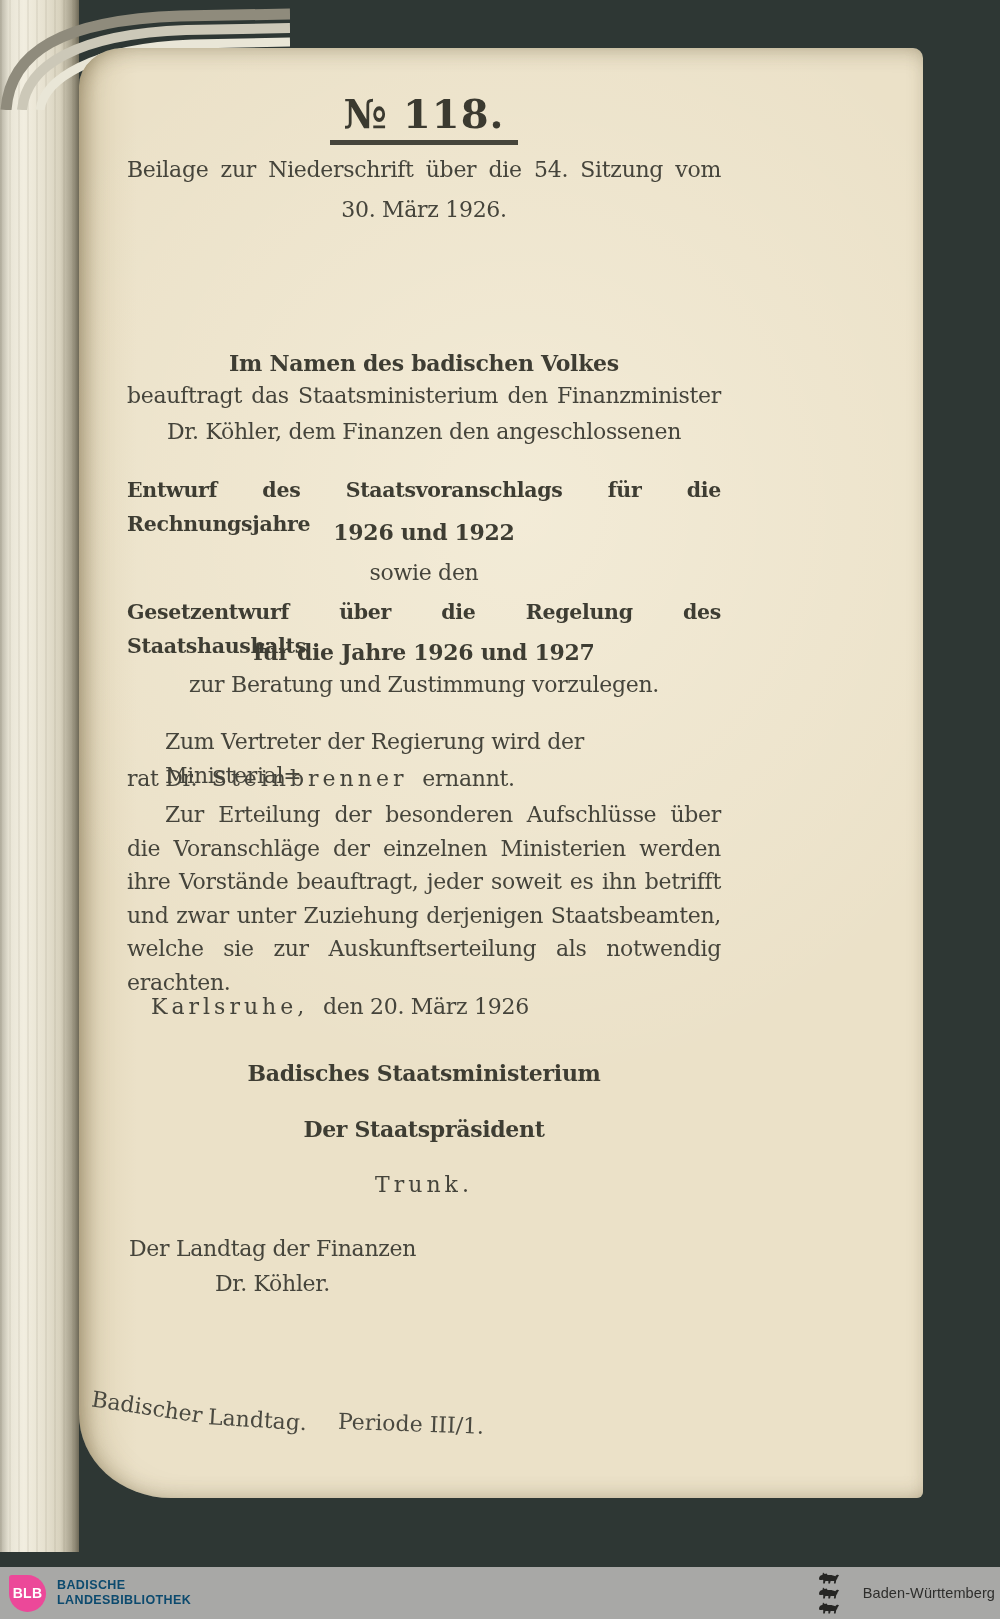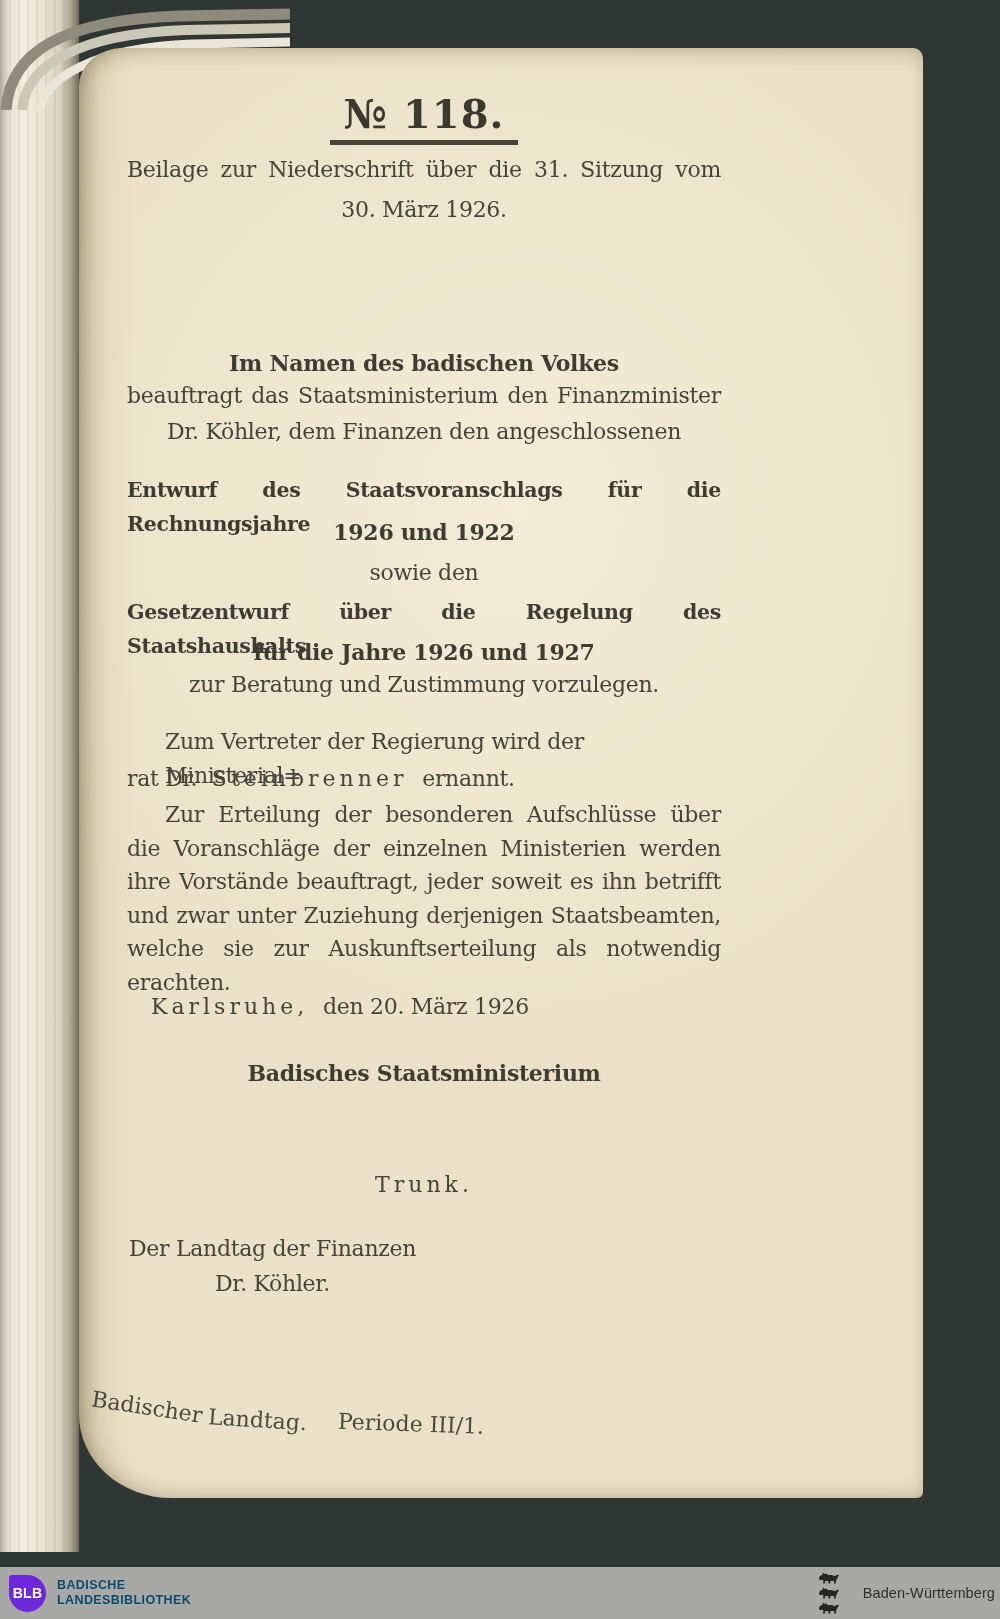--- a/index.html
+++ b/index.html
@@ -65,21 +65,21 @@
 
   
   .bottom-bar{
     position:absolute;left:0;top:1567px;width:1000px;height:52px;
     background:#a8a8a6;
     display:flex;align-items:center;justify-content:space-between;
     font-family:"Liberation Sans", sans-serif;
   }
   .blb-group{display:flex;align-items:center;gap:11px;margin-left:9px;}
   .blb-logo{
-    width:37px;height:37px;background:#6d28d9;
+    width:37px;height:37px;background:#ec4899;
     border-radius:3px 52% 52% 52%;
     display:flex;align-items:center;justify-content:center;text-align:right;
   }
   .blb-logo span{color:#ffffff;font-weight:bold;font-size:14px;letter-spacing:.3px;}
   .blb-name{color:#0c4a6e;font-weight:bold;font-size:12.5px;line-height:15.5px;letter-spacing:.4px;}
   .bw-group{display:flex;align-items:center;gap:21px;margin-right:5px;}
   .bw-arms{display:block;}
   .bw-name{color:#2e2e2c;font-size:14.5px;font-weight:500;letter-spacing:.1px;}
 </style>
 </head>
@@ -95,21 +95,21 @@
     <path d="M40 110 C 44 80, 90 48, 192 44 L 290 42" stroke="#e9e6d7" stroke-width="9" fill="none"></path>
   </svg>
 
   <div class="scan-page">
     <div class="content">
 
       <div class="title-wrap">
         <span class="doc-number">№ 118.</span>
       </div>
 
-      <div class="line jline" style="top:105px">Beilage zur Niederschrift über die 31. Sitzung vom</div>
+      <div class="line jline" style="top:105px">Beilage zur Niederschrift über die 54. Sitzung vom</div>
       <div class="line center" style="top:145px">30. März 1926.</div>
 
       <div class="line center b" style="top:298px">Im Namen des badischen Volkes</div>
       <div class="line jline" style="top:331px">beauftragt das Staatsministerium den Finanzminister</div>
       <div class="line center" style="top:367px">Dr. Köhler, dem Finanzen den angeschlossenen</div>
 
       <div class="line jline b bj" style="top:425px">Entwurf des Staatsvoranschlags für die Rechnungsjahre</div>
       <div class="line center b" style="top:467px">1926 und 1922</div>
 
       <div class="line center" style="top:508px">sowie den</div>
@@ -127,20 +127,21 @@
       </div>
 
       <div class="para-block" style="top:750px">Zur Erteilung der besonderen Aufschlüsse über die Voranschläge der einzelnen Ministerien werden ihre Vorstände beauftragt, jeder soweit es ihn betrifft und zwar unter Zuziehung derjenigen Staatsbeamten, welche sie zur Auskunftserteilung als notwendig erachten.</div>
 
       <div class="line" style="top:942px;padding-left:24px;box-sizing:border-box;">
         <span class="sperr">Karlsruhe,</span>
         <span class="gap-left">den 20. März 1926</span>
       </div>
 
       <div class="line center b" style="top:1008px">Badisches Staatsministerium</div>
+      <div class="line center b" style="top:1064px">Der Staatspräsident</div>
       <div class="line center sperr" style="top:1120px">Trunk.</div>
 
       <div class="line" style="top:1184px;left:2px">Der Landtag der Finanzen</div>
       <div class="line" style="top:1219px;left:88px">Dr. Köhler.</div>
     </div>
 
     <div class="series-note">
       <span class="s1">Badischer</span>
       <span class="s2">Landtag.</span>
       <span class="s3">Periode III/1.</span>

